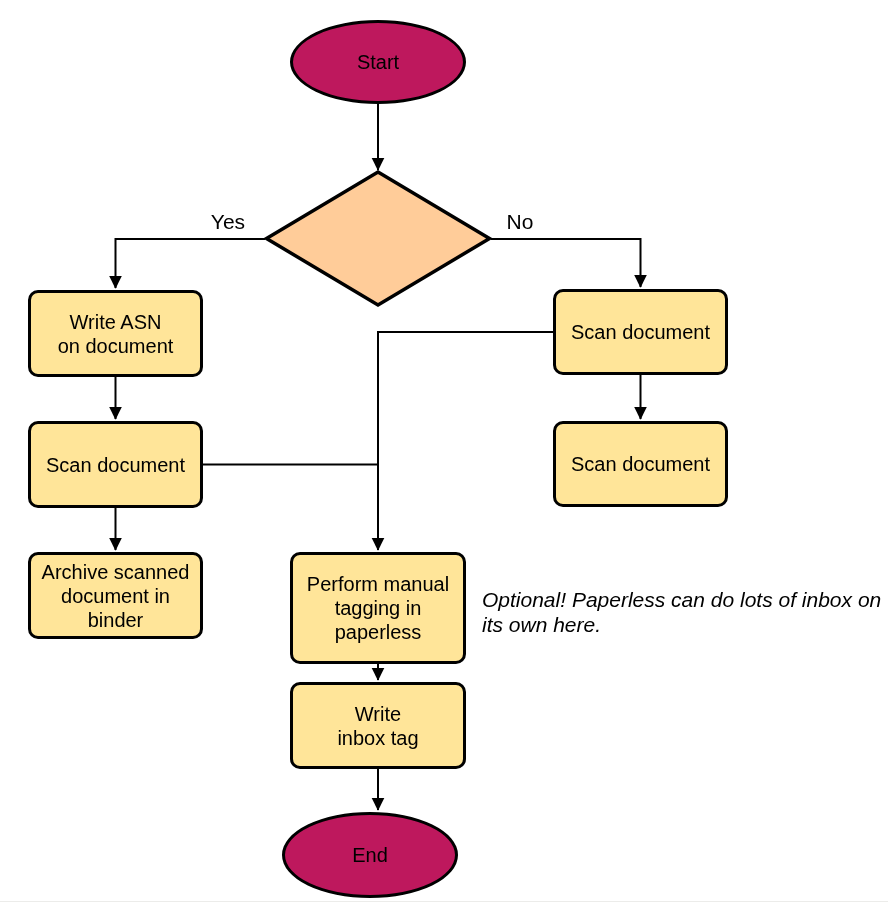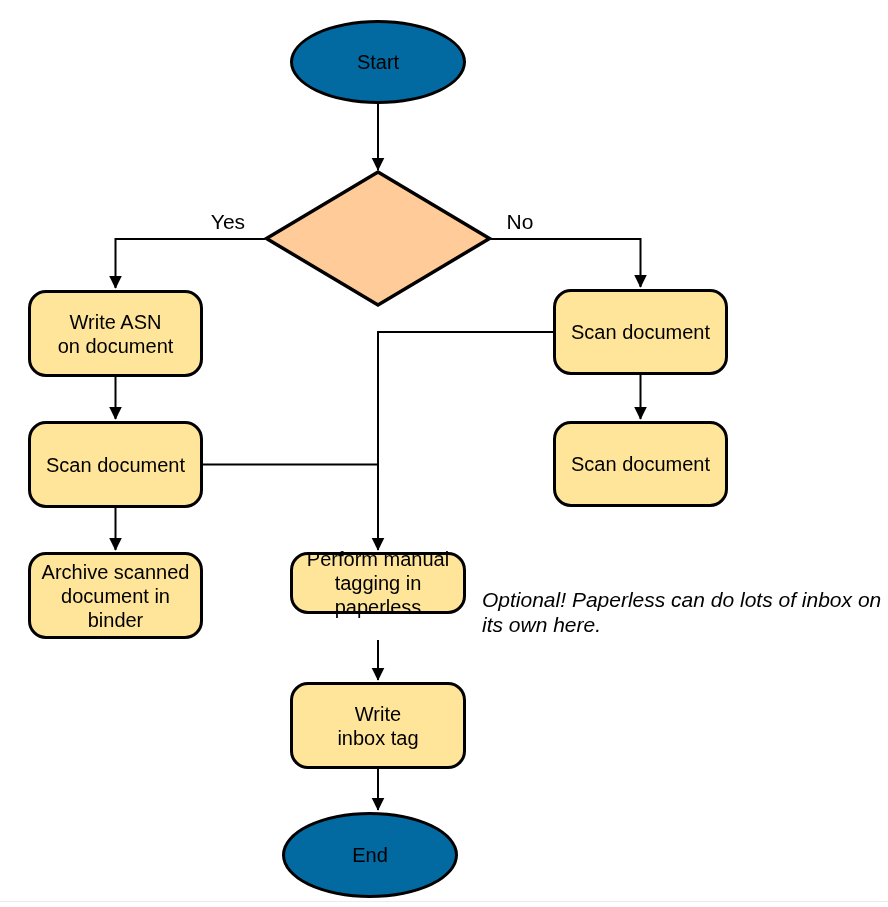--- a/index.html
+++ b/index.html
@@ -22,30 +22,30 @@
     box-sizing: border-box;
     border: 3px solid #000000;
     display: flex;
     align-items: center;
     justify-content: center;
     text-align: center;
     font-size: 20px;
     line-height: 1.2;
     white-space: pre;
   }
-  .process { background: #FFE599; border-radius: 18px; }
-  .terminal { background: #0369a1; border-radius: 50%; }
+  .process { background: #FFE599; border-radius: 10px; }
+  .terminal { background: #be185d; border-radius: 50%; }
   .n-start   { left: 290px; top: 20px;  width: 176px; height: 84px; }
   .n-end     { left: 282px; top: 812px; width: 176px; height: 86px; }
   .n-write   { left: 28px;  top: 290px; width: 175px; height: 87px; }
   .n-scan-l  { left: 28px;  top: 421px; width: 175px; height: 87px; }
   .n-archive { left: 28px;  top: 552px; width: 175px; height: 87px; }
   .n-scan-r  { left: 553px; top: 289px; width: 175px; height: 86px; }
   .n-trash   { left: 553px; top: 421px; width: 175px; height: 86px; }
-  .n-perform { left: 290px; top: 552px; width: 176px; height: 62px; }
+  .n-perform { left: 290px; top: 552px; width: 176px; height: 112px; }
   .n-remove  { left: 290px; top: 682px; width: 176px; height: 87px; }
   .decision-label {
     position: absolute;
     left: 266px; top: 196px; width: 224px; height: 86px;
     display: flex; align-items: center; justify-content: center;
     text-align: center; font-size: 20px; line-height: 1.2; white-space: pre;
   }
   .edge-label {
     position: absolute;
     width: 60px;

